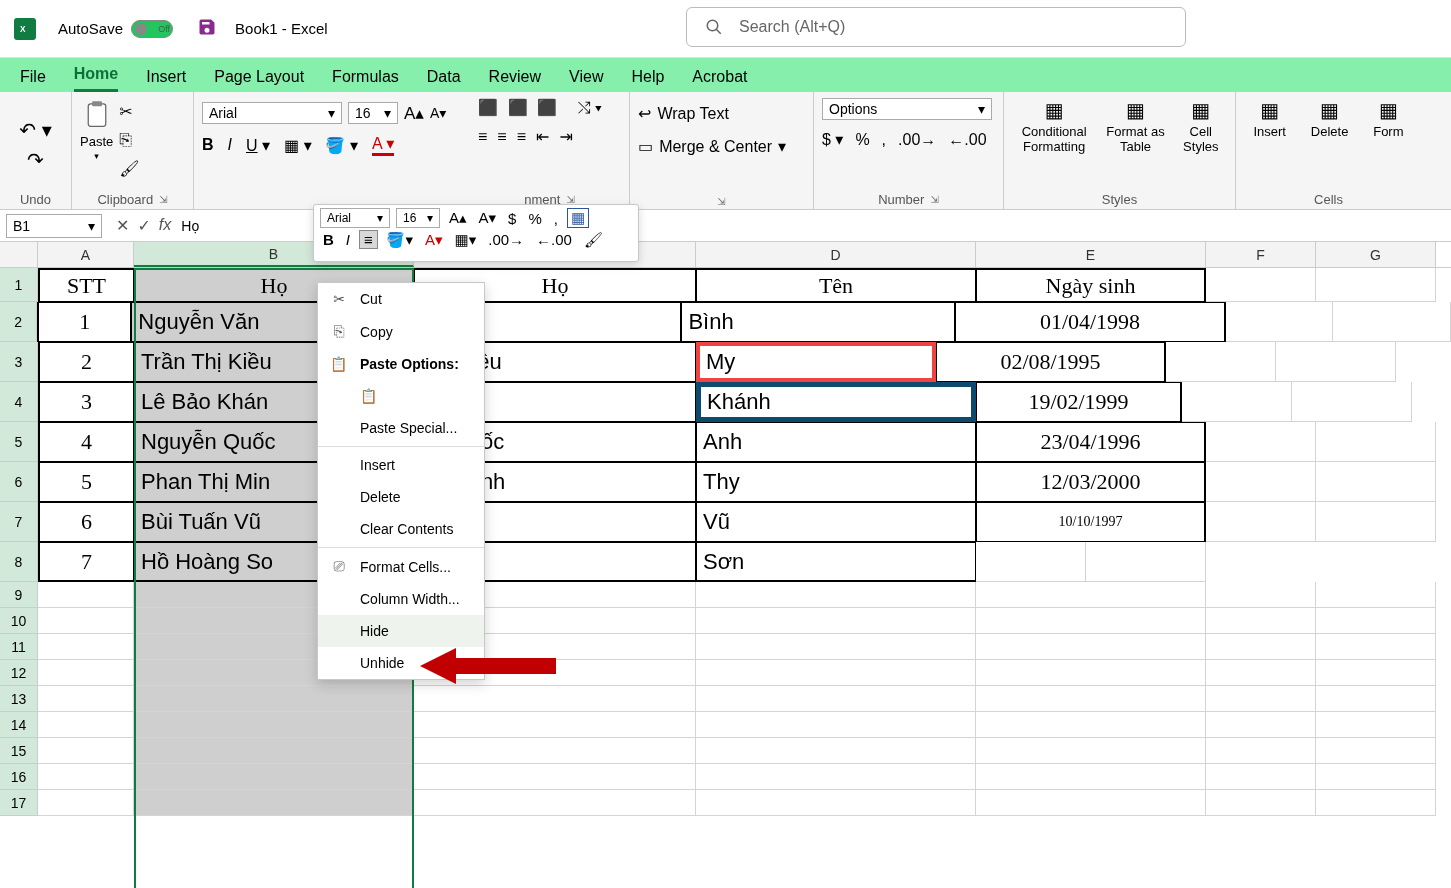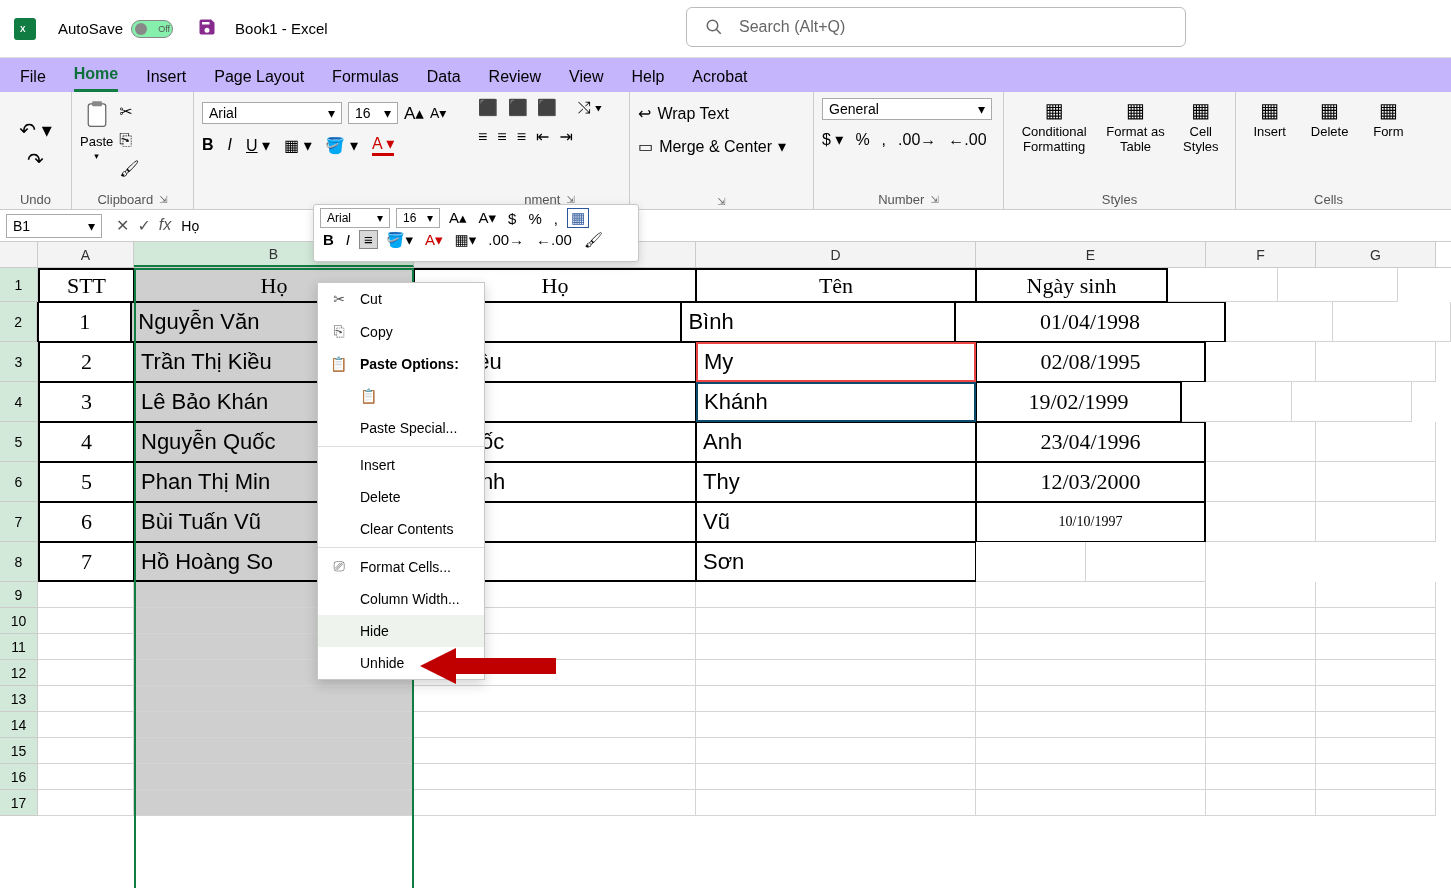--- a/index.html
+++ b/index.html
@@ -3,29 +3,29 @@
 <meta charset="utf-8">
 <style>
   * { margin: 0; padding: 0; box-sizing: border-box; font-family: "Segoe UI", Arial, sans-serif; }
   body { background: #f5f5f5; width: 1451px; height: 888px; overflow: hidden; position: relative; }
 
   
   .titlebar { height: 58px; background: #fff; display: flex; align-items: center; padding: 0 14px; border-bottom: 1px solid #e0e0e0; }
   .app-icon { width: 22px; height: 22px; background: #107c41; border-radius: 3px; display: flex; align-items: center; justify-content: center; color: #fff; font-weight: bold; font-size: 11px; margin-right: 22px; position:relative;}
   .app-icon svg{width:18px;height:18px;}
   .autosave { display:flex; align-items:center; font-size:15px; margin-right:10px; }
-  .toggle { width:42px; height:18px; background:#86efac; border:1px solid #888; border-radius:10px; margin-left:8px; display:flex; align-items:center; justify-content:flex-end; padding:0 2px; font-size:9px; color:#555; }
+  .toggle { width:42px; height:18px; background:#22c55e; border:1px solid #888; border-radius:10px; margin-left:8px; display:flex; align-items:center; justify-content:flex-end; padding:0 2px; font-size:9px; color:#555; }
   .toggle::before{content:""; width:12px; height:12px; background:#888; border-radius:50%; margin-right:auto; margin-left:1px;}
   .save-icon { margin-left:14px; color:#872b8f; }
   .doctitle { margin-left:18px; font-size:15px; }
   .search { position:absolute; left:686px; top:7px; width:500px; height:40px; border:1px solid #bbb; border-radius:6px; display:flex; align-items:center; padding:0 18px; color:#666; font-size:16px;}
   .search svg{margin-right:16px;}
 
   
-  .tabbar { height:34px; background:#c4b5fd; display:flex; align-items:flex-end; padding:0 20px; gap:28px; font-size:16px; }
+  .tabbar { height:34px; background:#86efac; display:flex; align-items:flex-end; padding:0 20px; gap:28px; font-size:16px; }
   .tab { padding-bottom:6px; cursor:pointer; }
   .tab.active { font-weight:600; border-bottom:3px solid #107c41; color:#0e7039;}
 
   
   .ribbon { height:118px; background:#f5f5f5; border-bottom:1px solid #ccc; display:flex; position:relative; }
   .group { border-right:1px solid #ccc; padding:6px 8px 2px; display:flex; flex-direction:column; justify-content:space-between; }
   .group-body { display:flex; align-items:flex-start; gap:6px; flex:1; }
   .group-label { font-size:13px; text-align:center; color:#555; display:flex; align-items:center; justify-content:center; gap:6px; }
   .launcher { font-size:10px; color:#666; }
   .btn-col { display:flex; flex-direction:column; align-items:center; font-size:13px; gap:2px; cursor:pointer;}
@@ -209,21 +209,21 @@
         </div>
     </div>
     <div class="group-label">
         <span class="launcher">⇲</span>
       </div>
   </div>
 
   <div class="group" style="width:190px">
     <div class="group-body" style="flex-direction:column; gap:10px">
       <div class="dropdown" style="width:170px">
-          <span>General</span>
+          <span>Options</span>
           <span>▾</span>
         </div>
       <div class="small-row" style="gap:12px">
         <span>$ ▾</span>
         <span>%</span>
         <span>,</span>
         <span>.00→</span>
         <span>←.00</span>
       </div>
     </div>
@@ -294,50 +294,50 @@
     <div class="ch" style="width:110px">F</div>
     <div class="ch" style="width:120px">G</div>
   </div>
   <div class="rows" id="rows">
       <div class="row" style="height:34px">
   <div class="rh sel">1</div>
   <div class="cell hdr-cell center" style="width:96px;border:1px solid #000;border-top:2px solid #000;border-left:2px solid #000">STT</div>
   <div class="cell hdr-cell center sel-col" style="width:280px;border:1px solid #000;border-top:2px solid #000">Họ</div>
   <div class="cell hdr-cell center" style="width:282px;border:1px solid #000;border-top:2px solid #000">Họ</div>
   <div class="cell hdr-cell center" style="width:280px;border:1px solid #000;border-top:2px solid #000">Tên</div>
-  <div class="cell hdr-cell center" style="width:192px;border:1px solid #000;border-top:2px solid #000;border-right:2px solid #000">Ngày sinh</div>
+  <div class="cell hdr-cell center" style="width:230px;border:1px solid #000;border-top:2px solid #000;border-right:2px solid #000">Ngày sinh</div>
   <div class="cell" style="width:110px"></div>
   <div class="cell" style="width:120px"></div>
 </div>
       <div class="row">
     <div class="rh sel">2</div>
     <div class="cell center" style="width:96px;border:1px solid #000;border-left:2px solid #000;font-size:22px">1</div>
     <div class="cell sel-col" style="width:280px;border:1px solid #000;font-size:22px">Nguyễn Văn</div>
     <div class="cell" style="width:282px;border:1px solid #000;font-size:22px">ễn Văn</div>
     <div class="cell" style="width:280px;border:1px solid #000;font-size:22px">Bình</div>
     <div class="cell center" style="width:276px;border:1px solid #000;border-right:2px solid #000;font-size:22px">01/04/1998</div>
     <div class="cell" style="width:110px"></div>
     <div class="cell" style="width:120px"></div>
   </div>
       <div class="row">
     <div class="rh sel">3</div>
     <div class="cell center" style="width:96px;border:1px solid #000;border-left:2px solid #000;font-size:22px">2</div>
     <div class="cell sel-col" style="width:280px;border:1px solid #000;font-size:22px">Trần Thị Kiều</div>
     <div class="cell" style="width:282px;border:1px solid #000;font-size:22px"> Thị Kiều</div>
-    <div class="cell" style="width:280px;border:2px solid #ef4444;font-size:22px">My</div>
+    <div class="cell" style="width:240px;border:4px solid #ef4444;font-size:22px">My</div>
     <div class="cell center" style="width:230px;border:1px solid #000;border-right:2px solid #000;font-size:22px">02/08/1995</div>
     <div class="cell" style="width:110px"></div>
     <div class="cell" style="width:120px"></div>
   </div>
       <div class="row">
     <div class="rh sel">4</div>
     <div class="cell center" style="width:96px;border:1px solid #000;border-left:2px solid #000;font-size:22px">3</div>
     <div class="cell sel-col" style="width:280px;border:1px solid #000;font-size:22px">Lê Bảo Khán</div>
     <div class="cell" style="width:282px;border:1px solid #000;font-size:22px">ảo</div>
-    <div class="cell" style="width:280px;border:2px solid #0c4a6e;font-size:22px">Khánh</div>
+    <div class="cell" style="width:280px;border:5px solid #0c4a6e;font-size:22px">Khánh</div>
     <div class="cell center" style="width:206px;border:1px solid #000;border-right:2px solid #000;font-size:22px">19/02/1999</div>
     <div class="cell" style="width:110px"></div>
     <div class="cell" style="width:120px"></div>
   </div>
       <div class="row">
     <div class="rh sel">5</div>
     <div class="cell center" style="width:96px;border:1px solid #000;border-left:2px solid #000;font-size:22px">4</div>
     <div class="cell sel-col" style="width:280px;border:1px solid #000;font-size:22px">Nguyễn Quốc</div>
     <div class="cell" style="width:282px;border:1px solid #000;font-size:22px">ễn Quốc</div>
     <div class="cell" style="width:280px;border:1px solid #000;font-size:22px">Anh</div>

